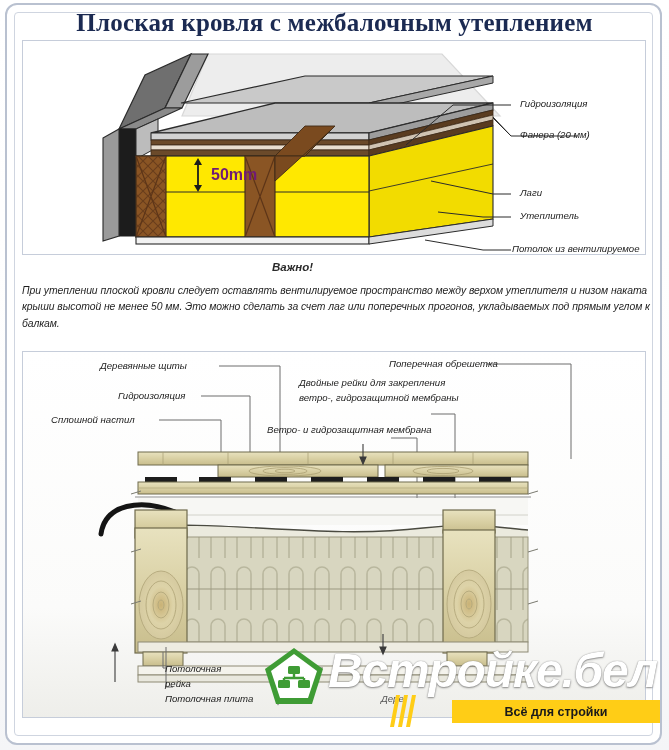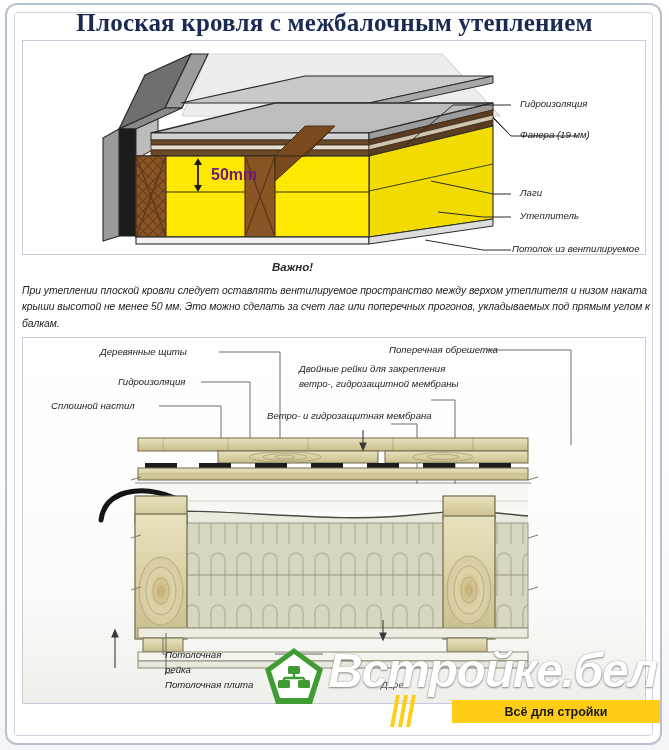--- a/index.html
+++ b/index.html
@@ -19,21 +19,21 @@
 
   
   .title{position:absolute;left:0;top:9px;width:669px;text-align:center;
          font-family:"Liberation Serif","DejaVu Serif",serif;
          font-weight:bold;font-size:25px;color:#1b2a52;letter-spacing:.2px;
          white-space:nowrap;}
 
   
   .panel{position:absolute;box-sizing:border-box;border:1px solid #c6cdda;background:#fff;}
   #panel-top{left:22px;top:40px;width:624px;height:215px;}
-  #panel-bottom{left:22px;top:337px;width:624px;height:367px;overflow:hidden;}
+  #panel-bottom{left:22px;top:351px;width:624px;height:367px;overflow:hidden;}
 
   
   .note-heading{position:absolute;left:0;top:261px;width:585px;text-align:center;
       font-style:italic;font-weight:bold;font-size:11.5px;color:#2b2b2b;}
   .note-body{position:absolute;left:22px;top:283px;width:628px;
       font-style:italic;font-size:10.4px;line-height:16.4px;color:#1f1f1f;
       text-align:left;letter-spacing:-.05px;}
 
   
   #topdiag{position:absolute;left:0;top:0;width:624px;height:213px;}
@@ -143,21 +143,21 @@
         <path d="M470,77 L540,95 L488,95" stroke-width="0"></path>
         <path d="M470,76 L488,95 L554,95"></path>
         <path d="M432,135 L470,146 L488,146" stroke-width="0"></path>
         <path d="M408,140 L470,153 L488,153"></path>
         <path d="M415,171 L460,176 L488,176"></path>
         <path d="M402,199 L460,209 L488,209"></path>
       </g>
     </svg>
 
     <span class="lbl" style="left:497px;top:57px;">Гидроизоляция</span>
-    <span class="lbl" style="left:497px;top:88px;">Фанера (19 мм)</span>
+    <span class="lbl" style="left:497px;top:88px;">Фанера (20 мм)</span>
     <span class="lbl" style="left:497px;top:146px;">Лаги</span>
     <span class="lbl" style="left:497px;top:169px;">Утеплитель</span>
     <span class="lbl" style="left:489px;top:202px;">Потолок из вентилируемое</span>
 
     <span style="position:absolute;left:188px;top:125px;font-size:16px;font-weight:bold;color:#701a75;
                  font-family:'Liberation Sans','DejaVu Sans',sans-serif;">50mm</span>
   </div>
 
   <div class="note-heading">Важно!</div>
   <div class="note-body">При утеплении плоской кровли следует оставлять вентилируемое пространство между верхом утеплителя и низом наката крыши высотой не менее 50 мм. Это можно сделать за счет лаг или поперечных прогонов, укладываемых под прямым углом к балкам.</div>

